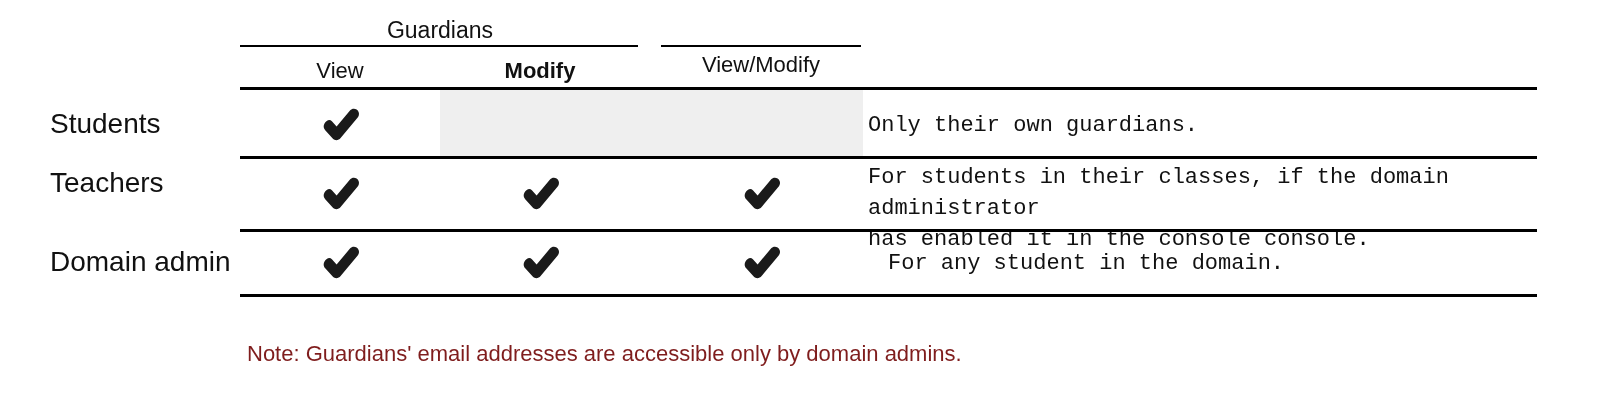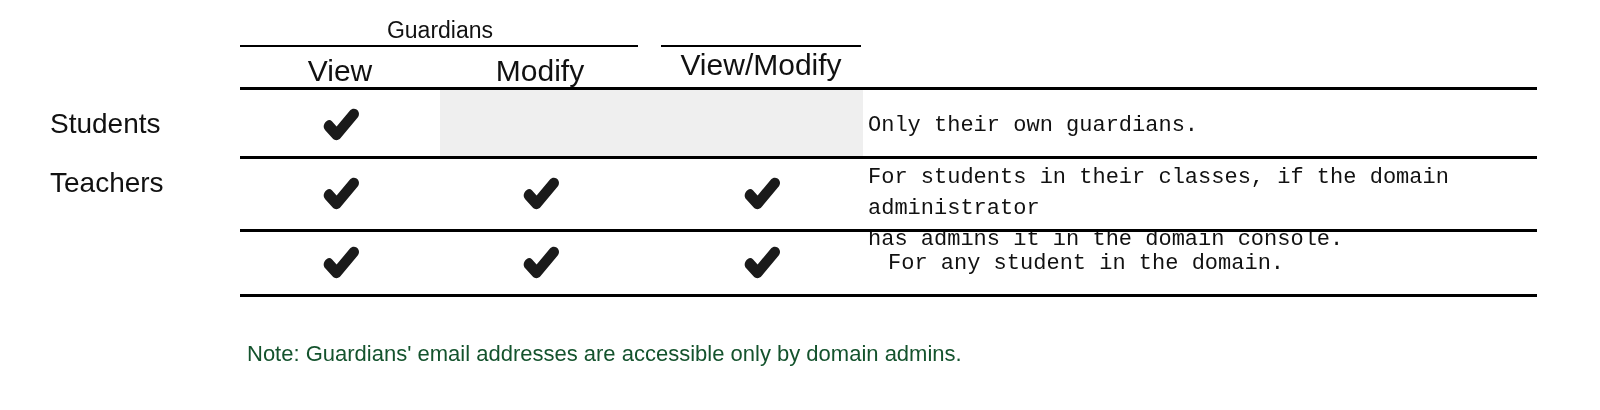--- a/index.html
+++ b/index.html
@@ -17,21 +17,21 @@
 
   #sheet {
     position: relative;
     width: 1600px;
     height: 410px;
   }
 
   
   .txt {
     position: absolute;
-    font-size: 30px;
+    font-size: 22px;
     line-height: 28px;
     color: #111111;
     white-space: nowrap;
   }
   .txt.center {
     text-align: center;
     transform: translateX(-50%);
   }
 
   
@@ -78,36 +78,36 @@
     line-height: 31px;
     color: #111111;
     white-space: pre-line;
     font-family: Liberation Mono, monospace;
   }
 
   
   .note {
     position: absolute;
     font-size: 22px;
-    color: #14532d;
+    color: #7f1d1d;
     white-space: nowrap;
   }
 </style>
 </head>
 <body>
 
 <div id="sheet">
 
   <div class="txt center group-head" style="left:440px; top:16px;">Guardians</div>
 
   <div class="rule rule-thin" style="left:240px; top:45px; width:398px;"></div>
   <div class="rule rule-thin" style="left:661px; top:45px; width:200px;"></div>
 
   <div class="txt center" style="left:340px; top:57px;">View</div>
-  <div class="txt center" style="left:540px; top:57px;">Modify</div>
+  <div class="txt center" style="left:540px; top:57px;font-weight:bold;">Modify</div>
   <div class="txt center" style="left:761px; top:51px;">View/Modify</div>
 
   <div class="rule rule-thick" style="left:240px; top:87px; width:1297px;"></div>
 
   <div class="shade" style="left:440px; top:90px; width:423px; height:66px;"></div>
 
   <div class="txt row-label" style="left:50px; top:110px;">Students</div>
 
   <div class="check" style="left:340px; top:106px;">
     <svg viewBox="0 0 44 36" xmlns="http://www.w3.org/2000/svg" aria-hidden="true">
@@ -131,24 +131,25 @@
       <path d="M6.5 17.5 C8.5 14.2 11.6 13.0 13.9 15.2 L18.6 20.4 L32.0 4.6 C34.6 1.7 39.2 2.6 40.6 6.0 C41.5 8.2 40.8 10.2 39.3 12.1 L22.6 32.1 C20.4 34.7 16.9 34.8 14.7 32.4 L7.2 24.2 C5.4 22.2 5.2 19.6 6.5 17.5 Z" fill="#1a1a1a"></path>
     </svg>
   </div>
   <div class="check" style="left:761px; top:175px;">
     <svg viewBox="0 0 44 36" xmlns="http://www.w3.org/2000/svg" aria-hidden="true">
       <path d="M6.5 17.5 C8.5 14.2 11.6 13.0 13.9 15.2 L18.6 20.4 L32.0 4.6 C34.6 1.7 39.2 2.6 40.6 6.0 C41.5 8.2 40.8 10.2 39.3 12.1 L22.6 32.1 C20.4 34.7 16.9 34.8 14.7 32.4 L7.2 24.2 C5.4 22.2 5.2 19.6 6.5 17.5 Z" fill="#1a1a1a"></path>
     </svg>
   </div>
 
   <div class="desc" style="left:868px; top:162px; width:670px;">For students in their classes, if the domain administrator
-has admins it in the domain console.</div>
+has enabled it in the console console.</div>
 
   <div class="rule rule-thick" style="left:240px; top:229px; width:1297px;"></div>
 
+  <div class="txt row-label" style="left:50px; top:248px;">Domain admin</div>
 
   <div class="check" style="left:340px; top:244px;">
     <svg viewBox="0 0 44 36" xmlns="http://www.w3.org/2000/svg" aria-hidden="true">
       <path d="M6.5 17.5 C8.5 14.2 11.6 13.0 13.9 15.2 L18.6 20.4 L32.0 4.6 C34.6 1.7 39.2 2.6 40.6 6.0 C41.5 8.2 40.8 10.2 39.3 12.1 L22.6 32.1 C20.4 34.7 16.9 34.8 14.7 32.4 L7.2 24.2 C5.4 22.2 5.2 19.6 6.5 17.5 Z" fill="#1a1a1a"></path>
     </svg>
   </div>
   <div class="check" style="left:540px; top:244px;">
     <svg viewBox="0 0 44 36" xmlns="http://www.w3.org/2000/svg" aria-hidden="true">
       <path d="M6.5 17.5 C8.5 14.2 11.6 13.0 13.9 15.2 L18.6 20.4 L32.0 4.6 C34.6 1.7 39.2 2.6 40.6 6.0 C41.5 8.2 40.8 10.2 39.3 12.1 L22.6 32.1 C20.4 34.7 16.9 34.8 14.7 32.4 L7.2 24.2 C5.4 22.2 5.2 19.6 6.5 17.5 Z" fill="#1a1a1a"></path>
     </svg>

